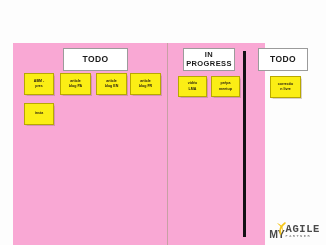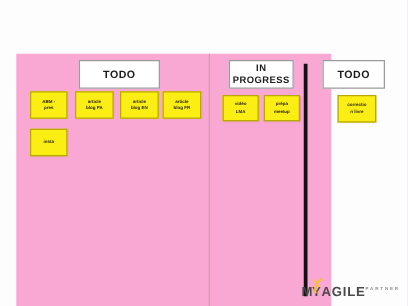--- a/index.html
+++ b/index.html
@@ -141,24 +141,25 @@
   #logo-swoosh {
     position: absolute;
     left: 7px;
     top: 1px;
     width: 11px;
     height: 13px;
     overflow: visible;
   }
   #logo-right {
     display: flex;
-    flex-direction: row;
+    flex-direction: column;
     align-items: flex-start;
     margin-left: 1px;
     line-height: 1;
+    font-family: Liberation Mono, monospace;
   }
   #logo-agile {
     font-size: 10.5px;
     font-weight: bold;
     color: #4a4a4a;
     letter-spacing: 0.6px;
     line-height: 1;
   }
   #logo-partner {
     font-size: 3.6px;

